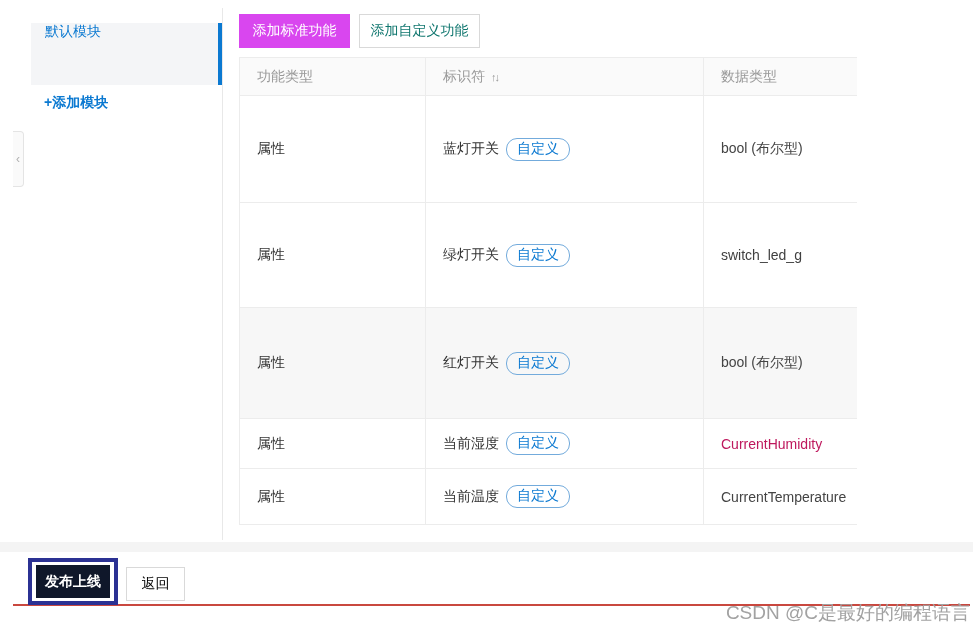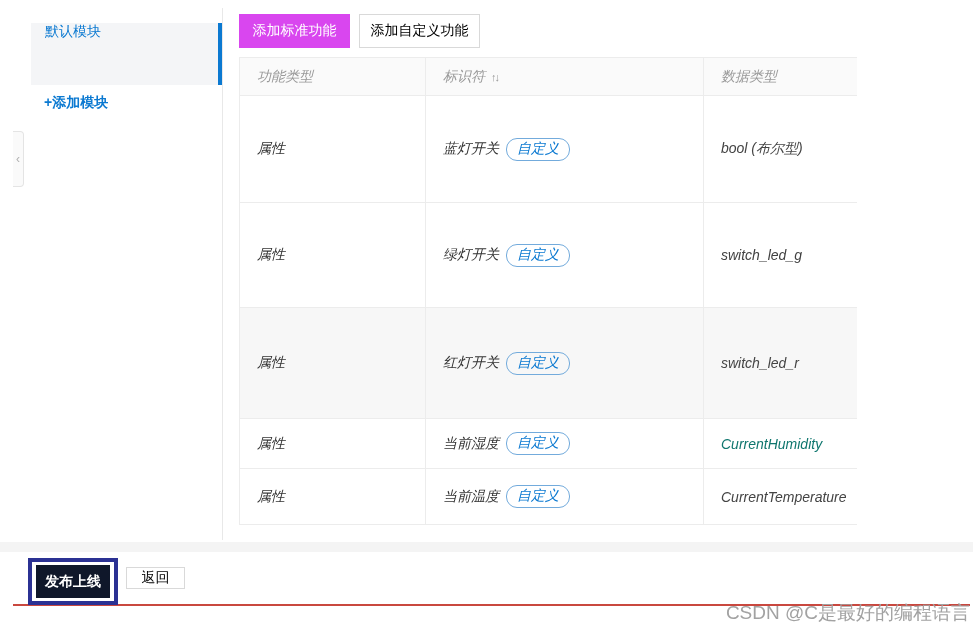--- a/index.html
+++ b/index.html
@@ -17,24 +17,24 @@
                  background:#f4f5f7; display:flex; align-items:flex-start; padding-left:14px;
                  font-size:14px; cursor:pointer; }
   .module-item .bar { position:absolute; right:0; top:0; width:4px; height:100%; }
   .add-module { position:absolute; left:44px; top:94px; font-size:14px; font-weight:bold; cursor:pointer; }
 
   
   .toolbar { position:absolute; left:239px; top:14px; display:flex; }
   .btn { height:34px; font-size:14px; display:inline-flex; align-items:center; justify-content:center;
          cursor:pointer; border:1px solid transparent; }
   .btn-primary { width:111px; color:#fff; }
-  .btn-plain { width:121px; margin-left:9px; background:#fff; border:1px solid #d9d9d9; color:#000000; }
+  .btn-plain { width:121px; margin-left:9px; background:#fff; border:1px solid #d9d9d9; color:#0f766e; }
 
   
-  .table-wrap { position:absolute; left:239px; top:57px; width:618px; overflow:hidden;font-style:italic; }
+  .table-wrap { position:absolute; left:239px; top:57px; width:618px; overflow:hidden; }
   .tbl { width:869px; border-top:1px solid #ececec; border-left:1px solid #ececec; }
   .t-row { display:grid; grid-template-columns:186px 278px 205px 200px; border-bottom:1px solid #ececec; }
   .t-head { height:38px; background:#fafafa; color:#999; font-size:13px; }
   .t-cell { display:flex; align-items:center; padding-left:17px; border-right:1px solid #ececec;
             font-size:14px; overflow:hidden; white-space:nowrap; }
   .t-head .t-cell { color:#999; }
   .t-body .t-row:nth-child(1){ height:107px; }
   .t-body .t-row:nth-child(2){ height:105px; }
   .t-body .t-row:nth-child(3){ height:111px; }
   .t-body .t-row:nth-child(4){ height:50px; }
@@ -43,21 +43,21 @@
   .badge { display:inline-block; margin-left:7px; padding:1px 10px 2px; font-size:14px;
            border:1px solid #73abdc; border-radius:11px; cursor:pointer; }
   .funnel { margin-left:8px; cursor:pointer; display:inline-flex; }
   .sorter { margin-left:6px; font-size:11px; letter-spacing:-2px; color:#999; cursor:pointer; }
 
   
   .footer-band { position:absolute; left:0; top:542px; width:973px; height:10px; background:#f4f4f4; }
   .annotation-box { position:absolute; left:28px; top:558px; border:4px solid #2b3193;
                     background:#fff; padding:3px 4px; z-index:3; }
   .publish-btn { width:74px; height:33px; font-weight:bold; }
-  .back-btn { position:absolute; left:126px; top:567px; width:59px; height:22px; background:#fff;
+  .back-btn { position:absolute; left:126px; top:567px; width:59px; height:34px; background:#fff;
               border:1px solid #d9d9d9; font-size:14px; display:flex; align-items:center;
               justify-content:center; cursor:pointer; }
   .red-underline { position:absolute; left:13px; top:604px; width:957px; height:2px; z-index:1; }
   .watermark { position:absolute; right:3px; top:600px; font-size:19px; color:#a2a2a2;
                z-index:2; white-space:nowrap; }
 </style>
 </head>
 <body>
 
 <div class="collapse-tab">
@@ -118,36 +118,33 @@
     </div>
   </div>
         <div class="t-row highlight">
     <div class="t-cell">
       <span>属性</span>
     </div>
     <div class="t-cell">
       <span>红灯开关</span>
       <span class="badge" style="color:#0b79d1;">自定义</span>
     </div>
-    <div class="t-cell" style="color:#444;">
-      <span>switch_led_r</span>
-    </div>
     <div class="t-cell" style="border-right:none;color:#444;">
       <span>bool (布尔型)</span>
     </div>
   </div>
         <div class="t-row">
     <div class="t-cell">
       <span>属性</span>
     </div>
     <div class="t-cell">
       <span>当前湿度</span>
       <span class="badge" style="color:#0b79d1;">自定义</span>
     </div>
-    <div class="t-cell" style="color:#0f766e;align-items:center;">
+    <div class="t-cell" style="color:#be185d;align-items:center;">
       <span>CurrentHumidity</span>
     </div>
     <div class="t-cell" style="border-right:none;color:#444;">
       <span>float (单精度浮点型)</span>
     </div>
   </div>
         <div class="t-row">
     <div class="t-cell">
       <span>属性</span>
     </div>

